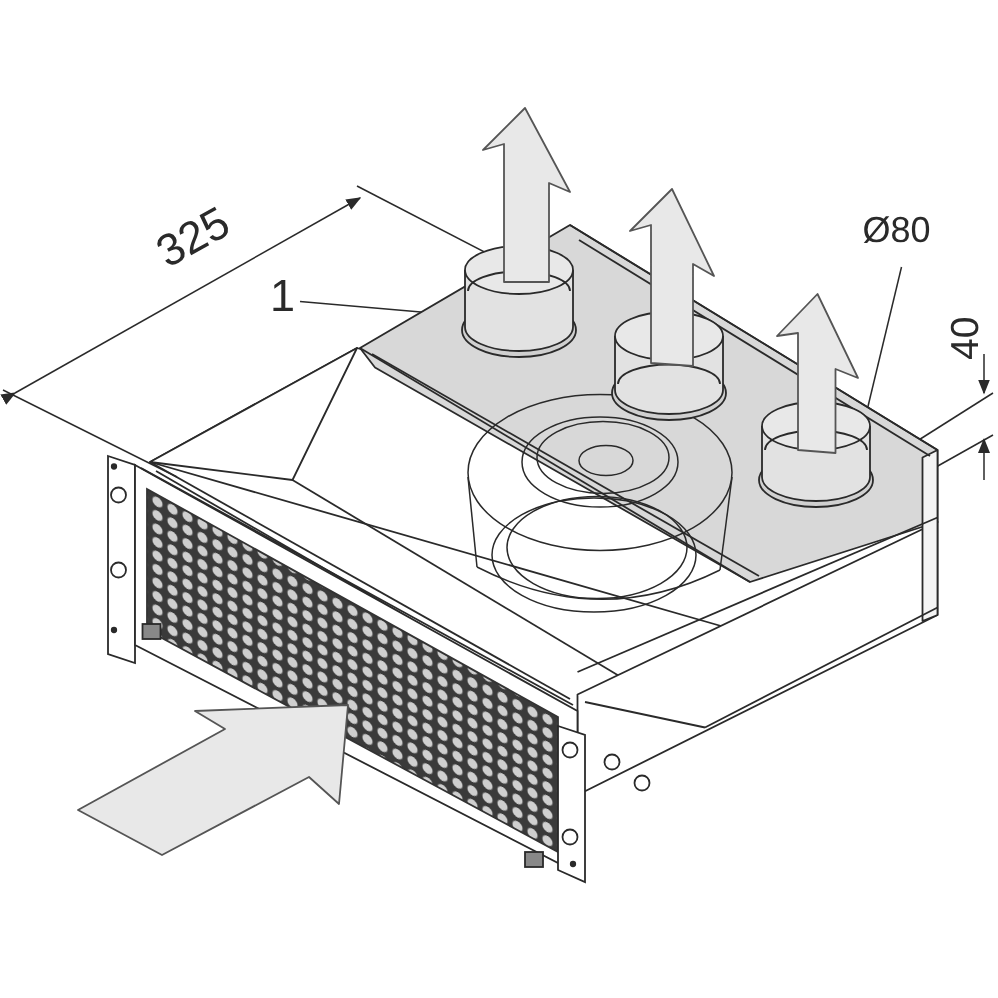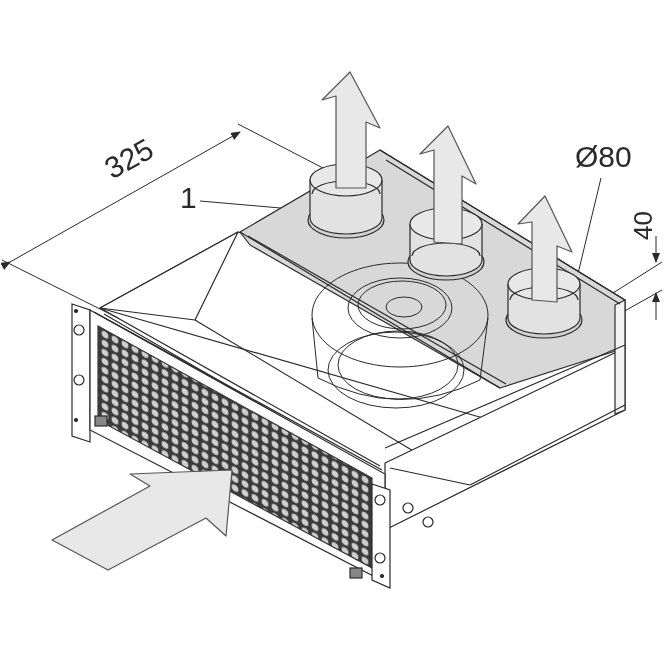--- a/index.html
+++ b/index.html
@@ -1,21 +1,21 @@
 <!DOCTYPE html>
 <html><head>
   <meta charset="utf-8">
   <style>
     html, body { margin: 0; padding: 0; background: #ffffff; }
     body { width: 665px; height: 665px; overflow: hidden; position: relative; font-family: "Liberation Sans", sans-serif; }
     #drawing { position: absolute; left: 0; top: 0; width: 665px; height: 665px; }
     .lbl { position: absolute; font-family: "Liberation Sans", sans-serif; color: #2a2a2a; line-height: 1; white-space: nowrap; }
     #dim-325 { left: 100px; top: 158px; font-size: 30px; transform: rotate(-29deg); transform-origin: left top; }
     #part-1 { left: 180px; top: 183px; font-size: 30px; }
-    #dim-d80 { left: 575px; top: 142px; font-size: 30px; }
+    #dim-d80 { left: 575px; top: 142px; font-size: 24px; }
     #dim-40 { left: 630px; top: 240px; font-size: 26px; transform: rotate(-90deg); transform-origin: left top; }
   </style>
 </head>
 <body>
 
 <svg id="drawing" viewBox="0 0 665 665" xmlns="http://www.w3.org/2000/svg">
   <defs>
     <pattern id="perf" x="0" y="0" width="10" height="9" patternUnits="userSpaceOnUse" patternTransform="skewY(26)">
       <rect width="10" height="9" fill="#3a3a3a"></rect>
       <ellipse cx="5" cy="4.5" rx="3.4" ry="3.2" fill="#cfcfcf"></ellipse>

